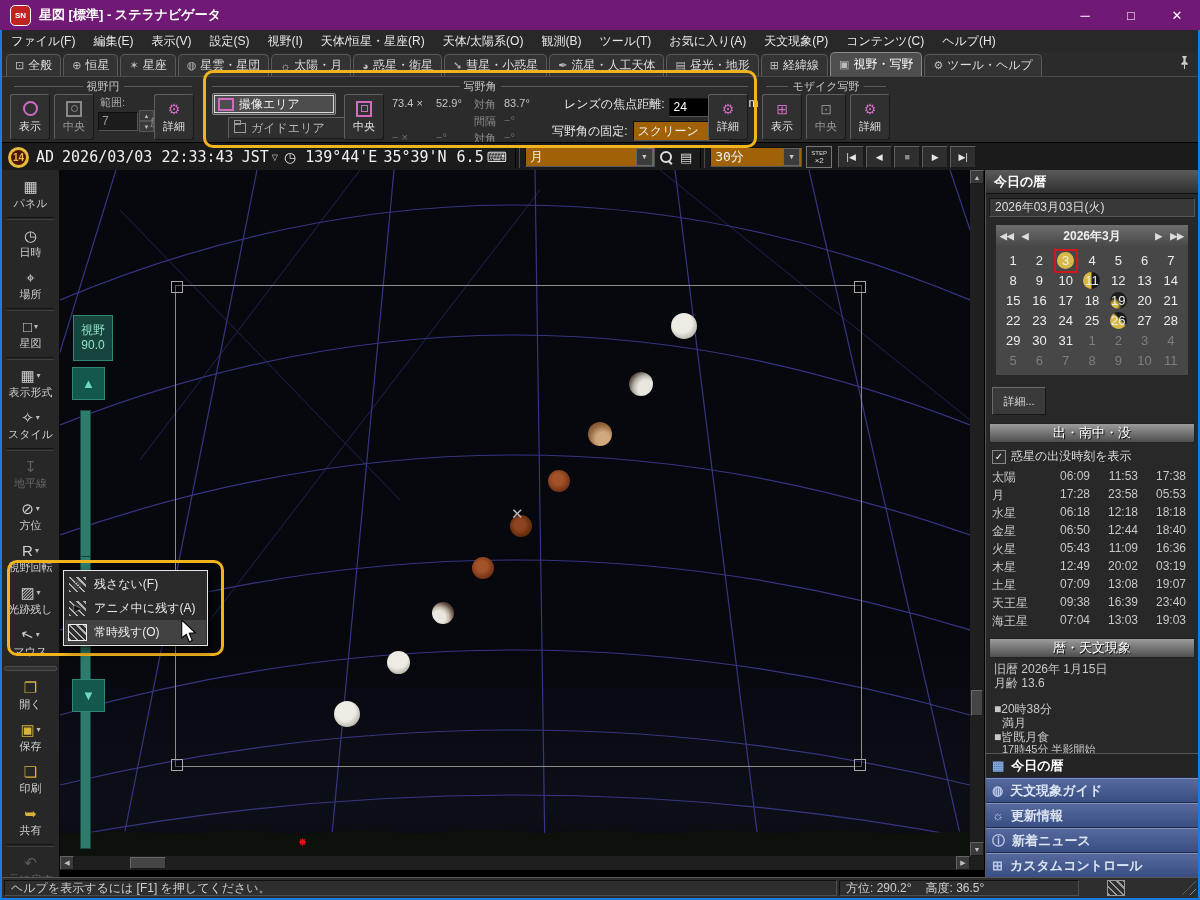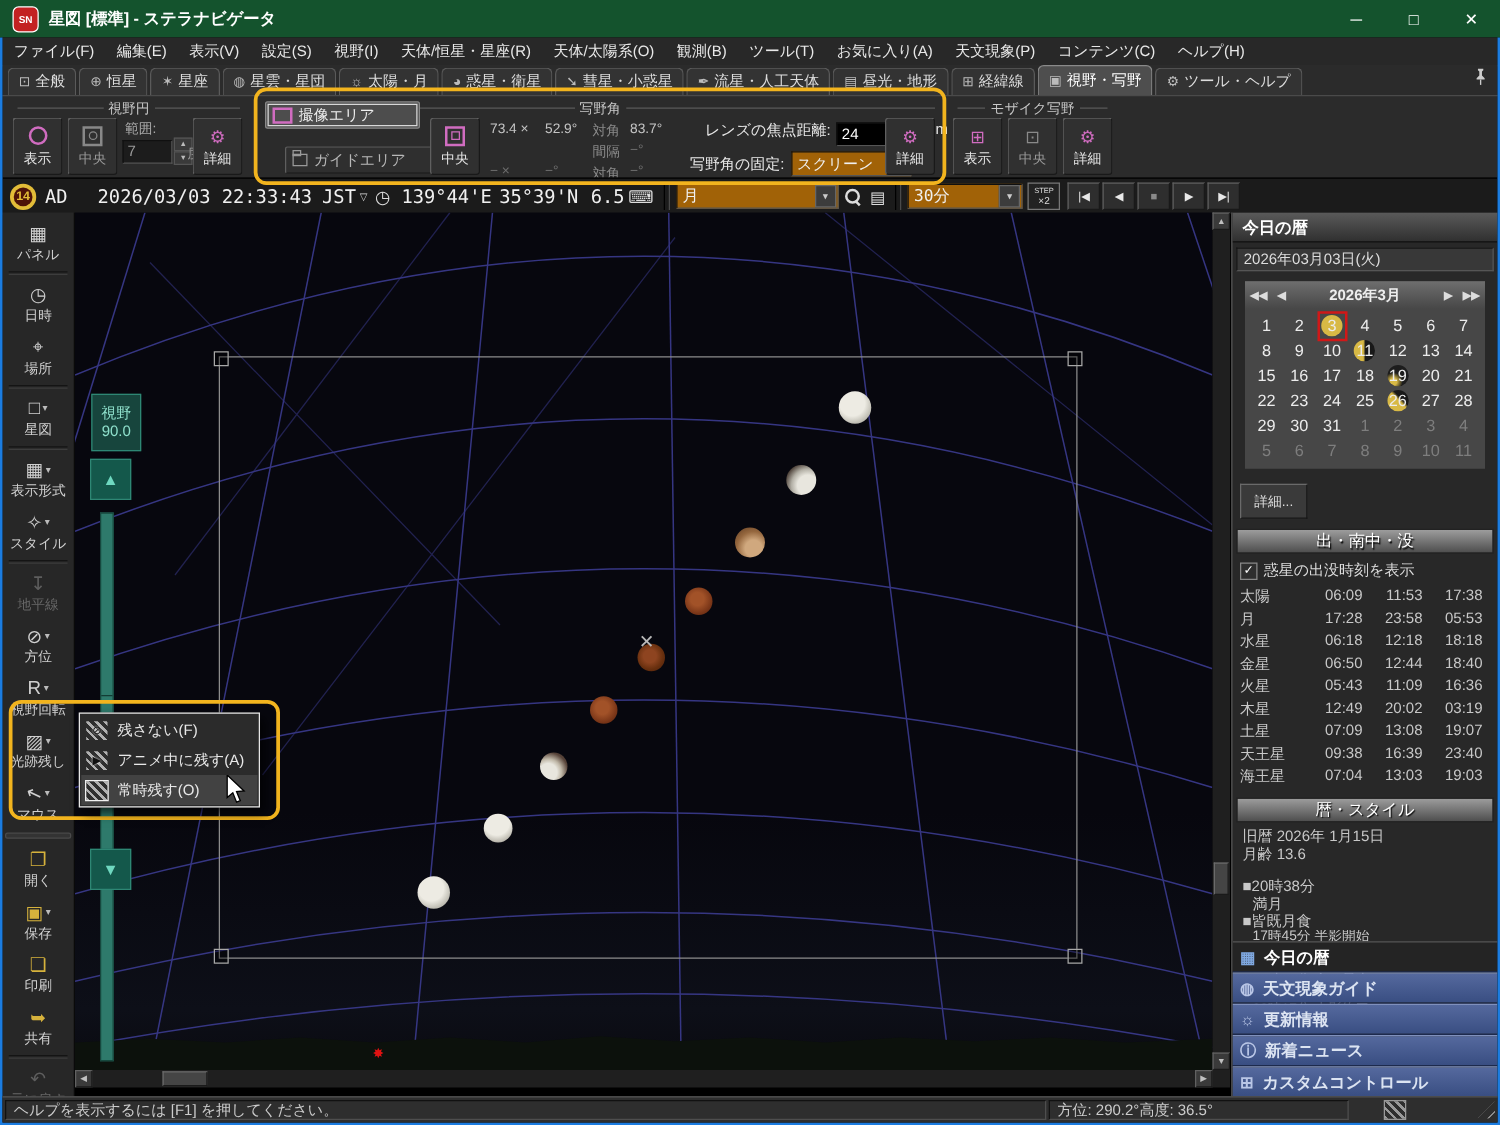--- a/index.html
+++ b/index.html
@@ -4,21 +4,21 @@
 <style>
   html,body{margin:0;padding:0;background:#000;}
   body{width:1200px;height:900px;position:relative;overflow:hidden;
        font-family:"Liberation Sans",sans-serif;-webkit-font-smoothing:antialiased;}
   .abs{position:absolute;}
   
   #frame-l{left:0;top:30px;width:2px;bottom:0;background:#1b7ce0;z-index:50;}
   #frame-r{right:0;top:30px;width:2px;bottom:0;background:#1b7ce0;z-index:50;}
   #frame-b{left:0;bottom:0;height:2px;width:1200px;background:#1b7ce0;z-index:50;}
   
-  #titlebar{left:0;top:0;width:1200px;height:30px;background:#14532d;display:flex;align-items:center;color:#fff;}
+  #titlebar{left:0;top:0;width:1200px;height:30px;background:#701a75;display:flex;align-items:center;color:#fff;}
   #app-logo{width:19px;height:19px;border-radius:5px;background:#c32222;border:1px solid #fff;
     margin:0 8px 0 10px;display:flex;align-items:center;justify-content:center;font-size:8px;font-weight:bold;color:#fff;}
   #title-text{font-size:13px;font-weight:bold;}
   #win-btns{margin-left:auto;display:flex;}
   .wbtn{width:46px;height:30px;display:flex;align-items:center;justify-content:center;font-size:13px;color:#fff;}
   
   #menubar{left:2px;top:30px;width:1196px;height:22px;background:#282828;display:flex;align-items:center;
     color:#e8e8e8;font-size:12px;border-bottom:1px solid #111;}
   .mi{padding:0 9px;white-space:nowrap;}
   
@@ -169,21 +169,21 @@
   #accordion{position:absolute;left:0;right:0;bottom:0;}
   .acc{height:23px;display:flex;align-items:center;gap:7px;padding-left:6px;font-size:13px;font-weight:bold;color:#dce4f2;
     background:linear-gradient(#55699e,#394e82);border-top:1px solid #7f90bd;border-bottom:1px solid #1d2a4d;}
   .acc.act{background:#242424;color:#fff;border-top:1px solid #555;}
   .acc .aic{font-size:13px;color:#b9c6e6;} .acc.act .aic{color:#7fa8e0;}
   
   #statusbar{left:2px;bottom:2px;width:1196px;height:20px;background:#2e2e2e;border-top:1px solid #555;display:flex;align-items:center;z-index:51;}
   .stbox{height:16px;border:1px solid;border-color:#111 #4e4e4e #4e4e4e #111;display:flex;align-items:center;
     font-size:12px;color:#ccc;padding:0 6px;box-sizing:border-box;margin-left:2px;white-space:nowrap;}
   #st-help{width:833px;}
-  #st-az{width:240px;}
+  #st-az{width:240px;gap:14px;}
   #st-pattern{width:16px;height:14px;margin-left:28px;border:1px solid #999;
     background:repeating-linear-gradient(45deg,#999 0 2px,#2e2e2e 2px 5px);}
   #st-grip{margin-left:auto;margin-right:2px;width:14px;height:14px;
     background:repeating-linear-gradient(135deg,transparent 0 3px,#8a8a8a 3px 4px,transparent 4px 6px);
     clip-path:polygon(100% 0,100% 100%,0 100%);}
 </style>
 </head>
 <body>
 
 <div class="abs" id="frame-l"></div>
@@ -301,21 +301,21 @@
     </div>
     <div style="position:absolute;left:140px;top:36px;font-size:11px;color:#999;">度</div>
     <div class="rbtn" style="left:144px;top:15px;">
       <span class="bic">⚙</span>
       <span>詳細</span>
     </div>
   </div>
 
   <div class="rgroup" style="left:206px;width:544px;">
     <div class="rg-title">写野角</div>
-    <div class="toggle on" style="left:4px;top:2px;">
+    <div class="toggle on" style="left:4px;top:14px;">
       <span class="prect"></span>
       <span>撮像エリア</span>
     </div>
     <div class="toggle" style="left:20px;top:38px;">
       <span class="grect"></span>
       <span>ガイドエリア</span>
     </div>
     <div class="rbtn" style="left:136px;top:15px;">
       <span class="bic">
           <span class="sq-in-sq pink">
@@ -376,21 +376,21 @@
       <span class="bic">⚙</span>
       <span>詳細</span>
     </div>
   </div>
 </div>
 
 <div class="abs" id="timebar">
   <span id="moonage">
       <i>14</i>
     </span>
-  <span style="margin-right:24px;">AD</span>
+  <span style="margin-right:8px;">AD</span>
   <span style="margin-right:8px;">2026/03/03 22:33:43</span>
   <span>JST</span>
   <span class="tico" style="font-size:8px;">▽</span>
   <span class="tico" style="font-size:14px;">◷</span>
   <span style="margin:0 6px;">139°44'E</span>
   <span style="margin-right:10px;">35°39'N</span>
   <span>6.5</span>
   <span class="tico" style="font-size:14px;">⌨</span>
   <span class="tsep"></span>
   <span class="combo" style="width:130px;">
@@ -804,21 +804,21 @@
       <span class="t">19:07</span>
       <span>天王星</span>
       <span class="t">09:38</span>
       <span class="t">16:39</span>
       <span class="t">23:40</span>
       <span>海王星</span>
       <span class="t">07:04</span>
       <span class="t">13:03</span>
       <span class="t">19:03</span>
     </div>
-  <div class="rb-hdr">暦・スタイル</div>
+  <div class="rb-hdr">暦・天文現象</div>
   <div id="almanac">
     <div>旧暦 2026年 1月15日</div>
     <div>月齢 13.6</div>
     <div style="height:12px;"></div>
     <div>■20時38分</div>
     <div style="padding-left:8px;">満月</div>
     <div>■皆既月食</div>
   </div>
   <div id="eclines">
       <div>17時45分 半影開始</div>

